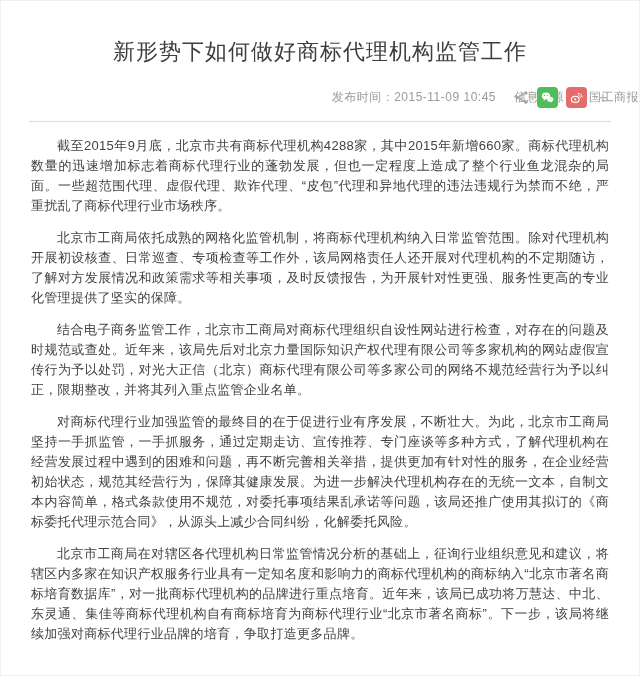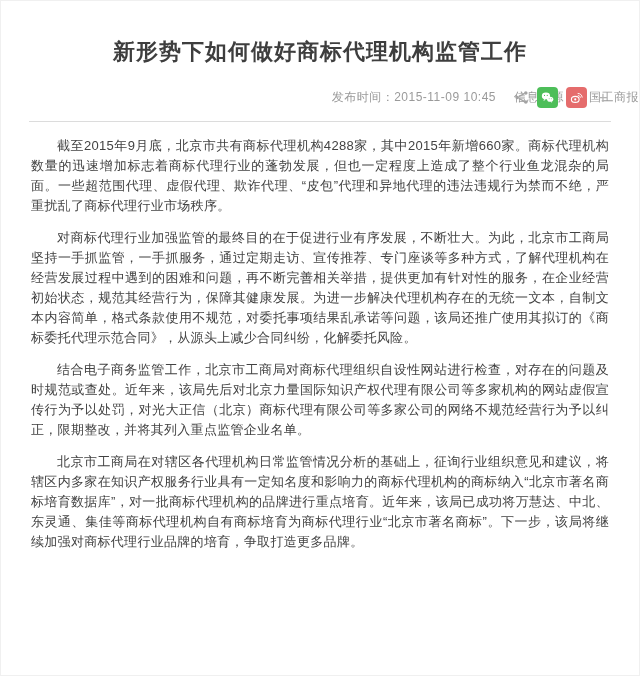--- a/index.html
+++ b/index.html
@@ -16,21 +16,21 @@
     background: #ffffff;
     box-sizing: border-box;
     border: 1px solid #f0f0f0;
     overflow: hidden;
   }
   .title {
     margin: 36px 40px 0 40px;
     text-align: center;
     font-size: 22px;
     line-height: 30px;
-    font-weight: bold;
+    font-weight: normal;
     color: #3e3e3e;
     letter-spacing: 1px;
   }
   .meta-row {
     position: relative;
     margin-top: 18px;
     height: 24px;
   }
   .meta-text {
     position: absolute;
@@ -139,18 +139,19 @@
       <span class="share-plain">
         <span class="plus-glyph">+</span>
       </span>
     </div>
   </div>
 
   <hr class="divider">
 
   <div class="article-body">
     <p>截至2015年9月底，北京市共有商标代理机构4288家，其中2015年新增660家。商标代理机构数量的迅速增加标志着商标代理行业的蓬勃发展，但也一定程度上造成了整个行业鱼龙混杂的局面。一些超范围代理、虚假代理、欺诈代理、“皮包”代理和异地代理的违法违规行为禁而不绝，严重扰乱了商标代理行业市场秩序。</p>
+    <p>北京市工商局依托成熟的网格化监管机制，将商标代理机构纳入日常监管范围。除对代理机构开展初设核查、日常巡查、专项检查等工作外，该局网格责任人还开展对代理机构的不定期随访，了解对方发展情况和政策需求等相关事项，及时反馈报告，为开展针对性更强、服务性更高的专业化管理提供了坚实的保障。</p>
+    <p>结合电子商务监管工作，北京市工商局对商标代理组织自设性网站进行检查，对存在的问题及时规范或查处。近年来，该局先后对北京力量国际知识产权代理有限公司等多家机构的网站虚假宣传行为予以处罚，对光大正信（北京）商标代理有限公司等多家公司的网络不规范经营行为予以纠正，限期整改，并将其列入重点监管企业名单。</p>
     <p>对商标代理行业加强监管的最终目的在于促进行业有序发展，不断壮大。为此，北京市工商局坚持一手抓监管，一手抓服务，通过定期走访、宣传推荐、专门座谈等多种方式，了解代理机构在经营发展过程中遇到的困难和问题，再不断完善相关举措，提供更加有针对性的服务，在企业经营初始状态，规范其经营行为，保障其健康发展。为进一步解决代理机构存在的无统一文本，自制文本内容简单，格式条款使用不规范，对委托事项结果乱承诺等问题，该局还推广使用其拟订的《商标委托代理示范合同》，从源头上减少合同纠纷，化解委托风险。</p>
-    <p>结合电子商务监管工作，北京市工商局对商标代理组织自设性网站进行检查，对存在的问题及时规范或查处。近年来，该局先后对北京力量国际知识产权代理有限公司等多家机构的网站虚假宣传行为予以处罚，对光大正信（北京）商标代理有限公司等多家公司的网络不规范经营行为予以纠正，限期整改，并将其列入重点监管企业名单。</p>
     <p>北京市工商局在对辖区各代理机构日常监管情况分析的基础上，征询行业组织意见和建议，将辖区内多家在知识产权服务行业具有一定知名度和影响力的商标代理机构的商标纳入“北京市著名商标培育数据库”，对一批商标代理机构的品牌进行重点培育。近年来，该局已成功将万慧达、中北、东灵通、集佳等商标代理机构自有商标培育为商标代理行业“北京市著名商标”。下一步，该局将继续加强对商标代理行业品牌的培育，争取打造更多品牌。</p>
   </div>
 
 </div>
 
 </body></html>

